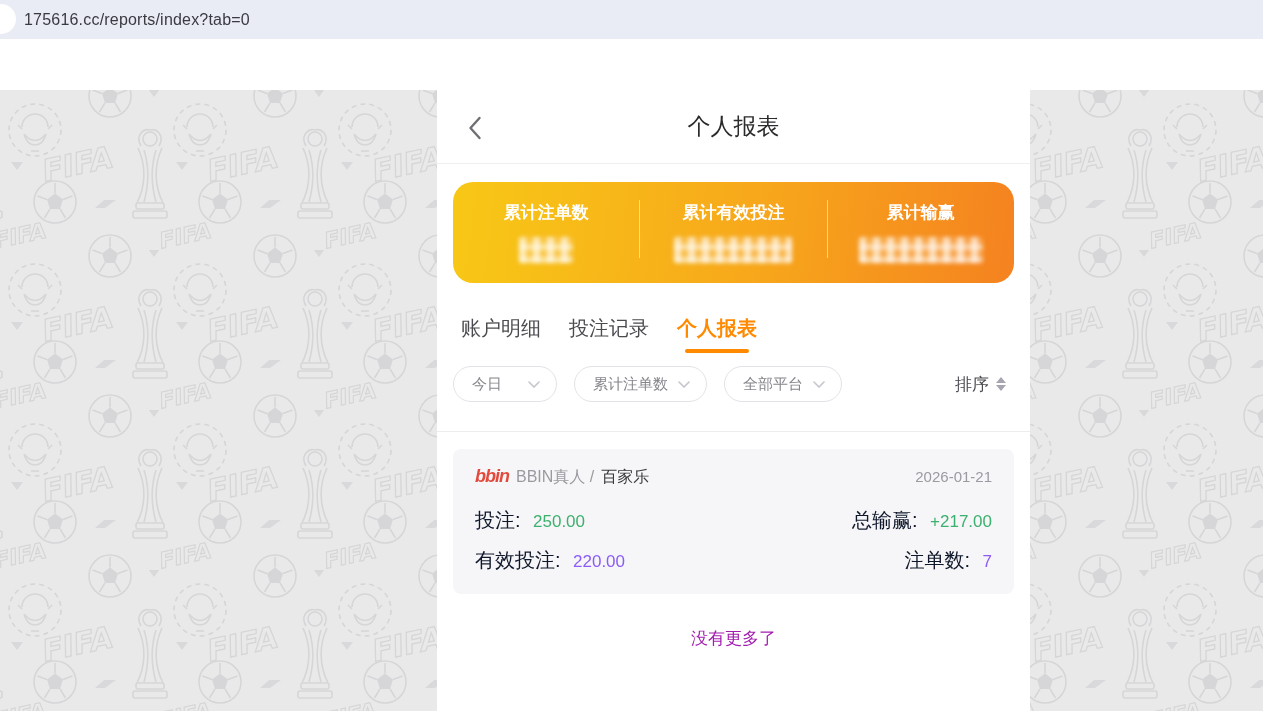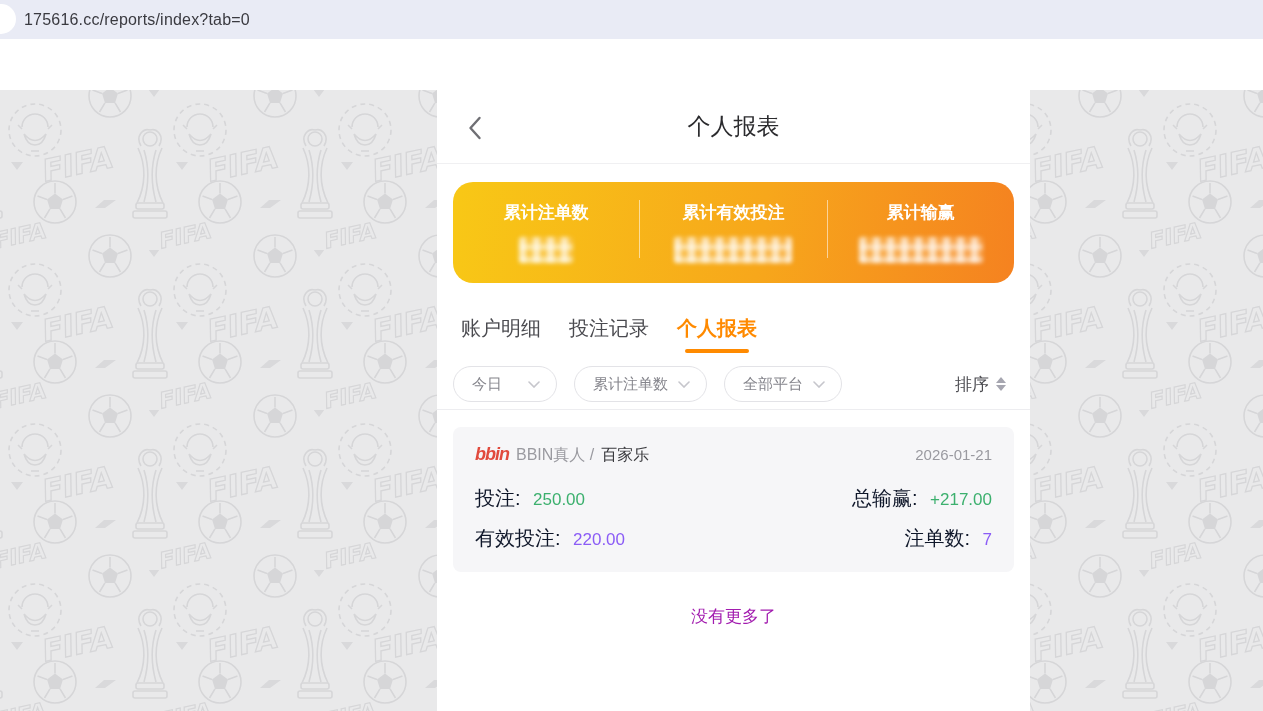--- a/index.html
+++ b/index.html
@@ -42,21 +42,21 @@
   .masked.w1 { width:54px; } .masked.w2 { width:118px; } .masked.w3 { width:124px; }
 
   
   .tabs { display:flex; gap:28px; padding:32px 24px 0; }
   .tab { font-size:20px; color:#4b4b50; cursor:pointer; text-align:center; }
   .tab .ul { height:4px; border-radius:2px; background:transparent; margin:7px auto 0; width:64px; }
   .tab.active { color:#ff8a00; font-weight:bold; }
   .tab.active .ul { background:#ff8a00; }
 
   
-  .filters { margin-top:13px; padding:0 24px 7px 16px; display:flex; align-items:center;
+  .filters { margin-top:13px; padding:0 24px 29px 16px; display:flex; align-items:center;
     border-bottom:1px solid #ededf0; }
   .pill { height:36px; border:1px solid #e3e3e7; border-radius:18px; background:#fff;
     display:flex; align-items:center; gap:10px; padding:0 16px 0 18px;
     font-size:15px; color:#85858c; margin-right:17px; cursor:pointer; }
   .pill:nth-child(1){ width:104px; justify-content:space-between; }
   .sort { margin-left:auto; display:flex; align-items:center; gap:7px; cursor:pointer;
     font-size:17px; color:#4b4b50; }
   .sort .arrows { display:flex; flex-direction:column; gap:2px; }
   .tri-up { width:0; height:0; border-left:5px solid transparent;
     border-right:5px solid transparent; border-bottom:6px solid #a6a6b0; }

